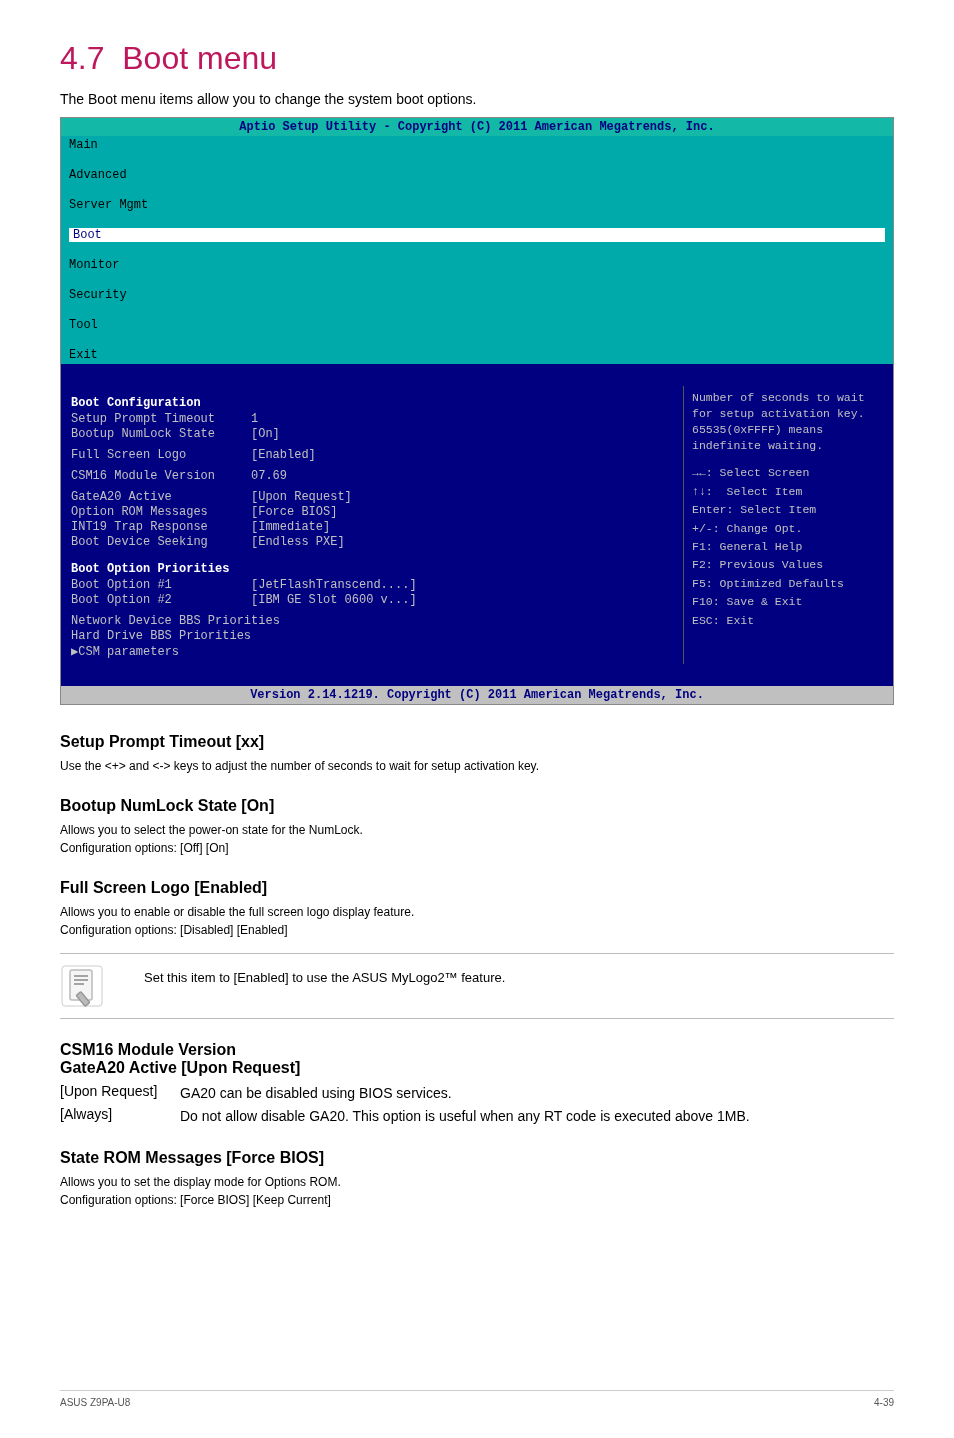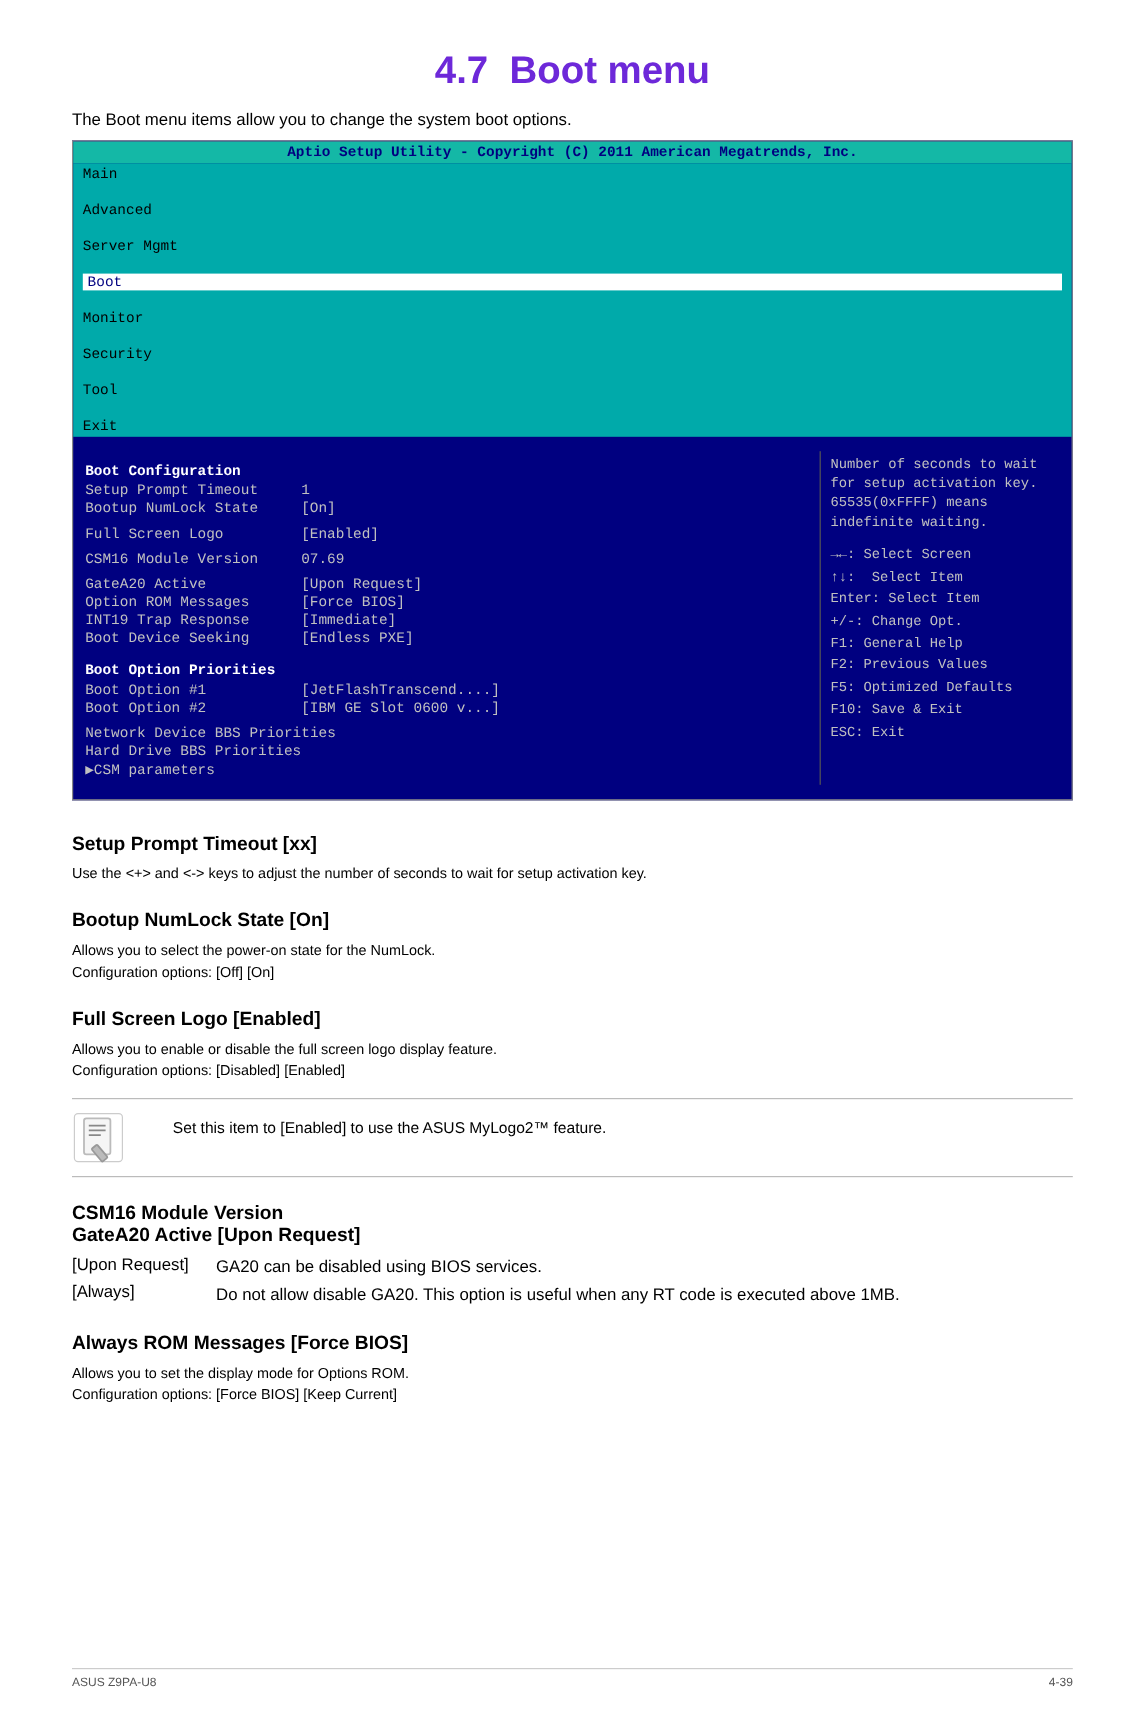--- a/index.html
+++ b/index.html
@@ -8,24 +8,23 @@
       font-size: 14px;
       background: #fff;
       color: #000;
       width: 954px;
       min-height: 1438px;
       padding: 40px 60px 40px 60px;
     }
 
     h1.page-title {
       font-size: 32px;
-      font-weight: bold;
+      font-weight: normal;
       margin-bottom: 14px;
-      color: #6d28d9;
-      text-align: center;
+      color: #be185d;
     }
 
     .intro-text {
       font-size: 14px;
       margin-bottom: 10px;
       color: #000;
     }
 
     
     .bios-screen {
@@ -63,21 +62,21 @@
     }
 
     .bios-menu-bar .active-menu {
       background: #ffffff;
       color: #000080;
       padding: 0 4px;
     }
 
     .bios-content {
       display: flex;
-      padding: 12px 0;
+      padding: 22px 0;
     }
 
     .bios-left {
       flex: 1;
       padding: 4px 10px;
       color: #c0c0c0;
     }
 
     .bios-right {
       width: 210px;
@@ -295,20 +294,21 @@
         Enter: Select Item<br>
         +/-: Change Opt.<br>
         F1: General Help<br>
         F2: Previous Values<br>
         F5: Optimized Defaults<br>
         F10: Save &amp; Exit<br>
         ESC: Exit
       </div>
     </div>
   </div>
+  <div class="bios-footer">Version 2.14.1219. Copyright (C) 2011 American Megatrends, Inc.</div>
 </div>
 
 <div class="section-heading">Setup Prompt Timeout [xx]</div>
 <p class="section-body">Use the &lt;+&gt; and &lt;-&gt; keys to adjust the number of seconds to wait for setup activation key.</p>
 
 <div class="section-heading">Bootup NumLock State [On]</div>
 <p class="section-body">Allows you to select the power-on state for the NumLock.<br>Configuration options: [Off] [On]</p>
 
 <div class="section-heading">Full Screen Logo [Enabled]</div>
 <p class="section-body">Allows you to enable or disable the full screen logo display feature.<br>Configuration options: [Disabled] [Enabled]</p>
@@ -334,19 +334,19 @@
   <div class="def-row">
     <span class="def-term">[Upon Request]</span>
     <span class="def-desc">GA20 can be disabled using BIOS services.</span>
   </div>
   <div class="def-row">
     <span class="def-term">[Always]</span>
     <span class="def-desc">Do not allow disable GA20. This option is useful when any RT code is executed above 1MB.</span>
   </div>
 </div>
 
-<div class="section-heading">Always ROM Messages [Force BIOS]</div>
+<div class="section-heading">State ROM Messages [Force BIOS]</div>
 <p class="section-body">Allows you to set the display mode for Options ROM.<br>Configuration options: [Force BIOS] [Keep Current]</p>
 
 <div class="page-footer">
   <span>ASUS Z9PA-U8</span>
   <span>4-39</span>
 </div>
 
 </body></html>

